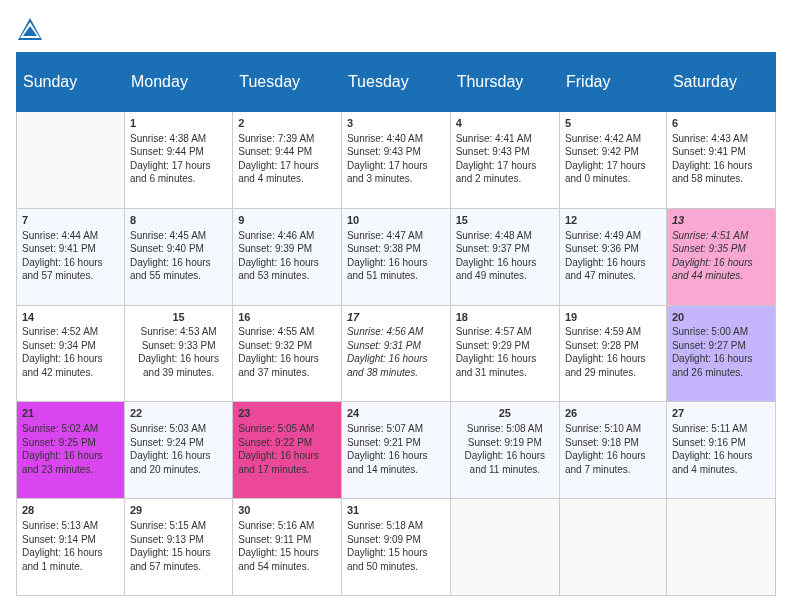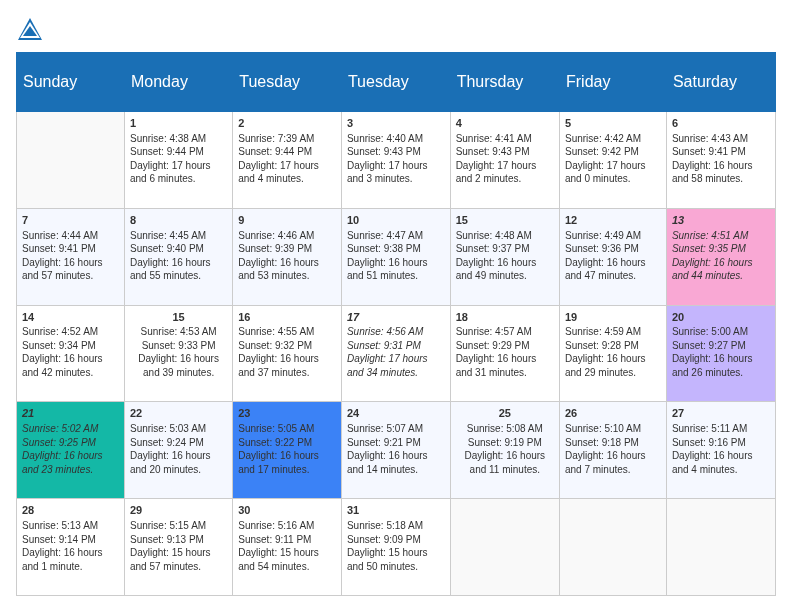--- a/index.html
+++ b/index.html
@@ -147,29 +147,29 @@
           <td style="background: rgb(245, 248, 255);"><span class="day-num">9</span><span>Sunrise: 4:46 AM</span><br><span>Sunset: 9:39 PM</span><br><span>Daylight: 16 hours and 53 minutes.</span></td>
           <td style="background: rgb(245, 248, 255);"><span class="day-num">10</span><span>Sunrise: 4:47 AM</span><br><span>Sunset: 9:38 PM</span><br><span>Daylight: 16 hours and 51 minutes.</span></td>
           <td style="background: rgb(245, 248, 255);"><span class="day-num">15</span><span>Sunrise: 4:48 AM</span><br><span>Sunset: 9:37 PM</span><br><span>Daylight: 16 hours and 49 minutes.</span></td>
           <td style="background: rgb(245, 248, 255);"><span class="day-num">12</span><span>Sunrise: 4:49 AM</span><br><span>Sunset: 9:36 PM</span><br><span>Daylight: 16 hours and 47 minutes.</span></td>
           <td style="background: #f9a8d4; font-style: italic;"><span class="day-num">13</span><span>Sunrise: 4:51 AM</span><br><span>Sunset: 9:35 PM</span><br><span>Daylight: 16 hours and 44 minutes.</span></td>
         </tr>
         <tr>
           <td style="background: rgb(255, 255, 255);"><span class="day-num">14</span><span>Sunrise: 4:52 AM</span><br><span>Sunset: 9:34 PM</span><br><span>Daylight: 16 hours and 42 minutes.</span></td>
           <td style="background: rgb(255, 255, 255); text-align: center;"><span class="day-num">15</span><span>Sunrise: 4:53 AM</span><br><span>Sunset: 9:33 PM</span><br><span>Daylight: 16 hours and 39 minutes.</span></td>
           <td style="background: rgb(255, 255, 255);"><span class="day-num">16</span><span>Sunrise: 4:55 AM</span><br><span>Sunset: 9:32 PM</span><br><span>Daylight: 16 hours and 37 minutes.</span></td>
-          <td style="background: rgb(255, 255, 255); font-style: italic;"><span class="day-num">17</span><span>Sunrise: 4:56 AM</span><br><span>Sunset: 9:31 PM</span><br><span>Daylight: 17 hours and 34 minutes.</span></td>
+          <td style="background: rgb(255, 255, 255); font-style: italic;"><span class="day-num">17</span><span>Sunrise: 4:56 AM</span><br><span>Sunset: 9:31 PM</span><br><span>Daylight: 16 hours and 38 minutes.</span></td>
           <td style="background: rgb(255, 255, 255);"><span class="day-num">18</span><span>Sunrise: 4:57 AM</span><br><span>Sunset: 9:29 PM</span><br><span>Daylight: 16 hours and 31 minutes.</span></td>
           <td style="background: rgb(255, 255, 255);"><span class="day-num">19</span><span>Sunrise: 4:59 AM</span><br><span>Sunset: 9:28 PM</span><br><span>Daylight: 16 hours and 29 minutes.</span></td>
           <td style="background: #c4b5fd;"><span class="day-num">20</span><span>Sunrise: 5:00 AM</span><br><span>Sunset: 9:27 PM</span><br><span>Daylight: 16 hours and 26 minutes.</span></td>
         </tr>
         <tr>
-          <td style="background: #14b8a6; font-style: italic;"><span class="day-num">21</span><span>Sunrise: 5:02 AM</span><br><span>Sunset: 9:25 PM</span><br><span>Daylight: 16 hours and 23 minutes.</span></td>
+          <td style="background: #d946ef;"><span class="day-num">21</span><span>Sunrise: 5:02 AM</span><br><span>Sunset: 9:25 PM</span><br><span>Daylight: 16 hours and 23 minutes.</span></td>
           <td style="background: rgb(245, 248, 255); margin-left: 39px;"><span class="day-num">22</span><span>Sunrise: 5:03 AM</span><br><span>Sunset: 9:24 PM</span><br><span>Daylight: 16 hours and 20 minutes.</span></td>
-          <td style="background: #3b82f6;"><span class="day-num">23</span><span>Sunrise: 5:05 AM</span><br><span>Sunset: 9:22 PM</span><br><span>Daylight: 16 hours and 17 minutes.</span></td>
+          <td style="background: #ec4899;"><span class="day-num">23</span><span>Sunrise: 5:05 AM</span><br><span>Sunset: 9:22 PM</span><br><span>Daylight: 16 hours and 17 minutes.</span></td>
           <td style="background: rgb(245, 248, 255); margin-left: 30px;"><span class="day-num">24</span><span>Sunrise: 5:07 AM</span><br><span>Sunset: 9:21 PM</span><br><span>Daylight: 16 hours and 14 minutes.</span></td>
           <td style="background: rgb(245, 248, 255); text-align: center;"><span class="day-num">25</span><span>Sunrise: 5:08 AM</span><br><span>Sunset: 9:19 PM</span><br><span>Daylight: 16 hours and 11 minutes.</span></td>
           <td style="background: rgb(245, 248, 255);"><span class="day-num">26</span><span>Sunrise: 5:10 AM</span><br><span>Sunset: 9:18 PM</span><br><span>Daylight: 16 hours and 7 minutes.</span></td>
           <td style="background: rgb(245, 248, 255); margin-top: 16px;"><span class="day-num">27</span><span>Sunrise: 5:11 AM</span><br><span>Sunset: 9:16 PM</span><br><span>Daylight: 16 hours and 4 minutes.</span></td>
         </tr>
         <tr>
           <td style="background: rgb(255, 255, 255);"><span class="day-num">28</span><span>Sunrise: 5:13 AM</span><br><span>Sunset: 9:14 PM</span><br><span>Daylight: 16 hours and 1 minute.</span></td>
           <td style="background: rgb(255, 255, 255);"><span class="day-num">29</span><span>Sunrise: 5:15 AM</span><br><span>Sunset: 9:13 PM</span><br><span>Daylight: 15 hours and 57 minutes.</span></td>
           <td style="background: rgb(255, 255, 255);"><span class="day-num">30</span><span>Sunrise: 5:16 AM</span><br><span>Sunset: 9:11 PM</span><br><span>Daylight: 15 hours and 54 minutes.</span></td>
           <td style="background: rgb(255, 255, 255);"><span class="day-num">31</span><span>Sunrise: 5:18 AM</span><br><span>Sunset: 9:09 PM</span><br><span>Daylight: 15 hours and 50 minutes.</span></td>

